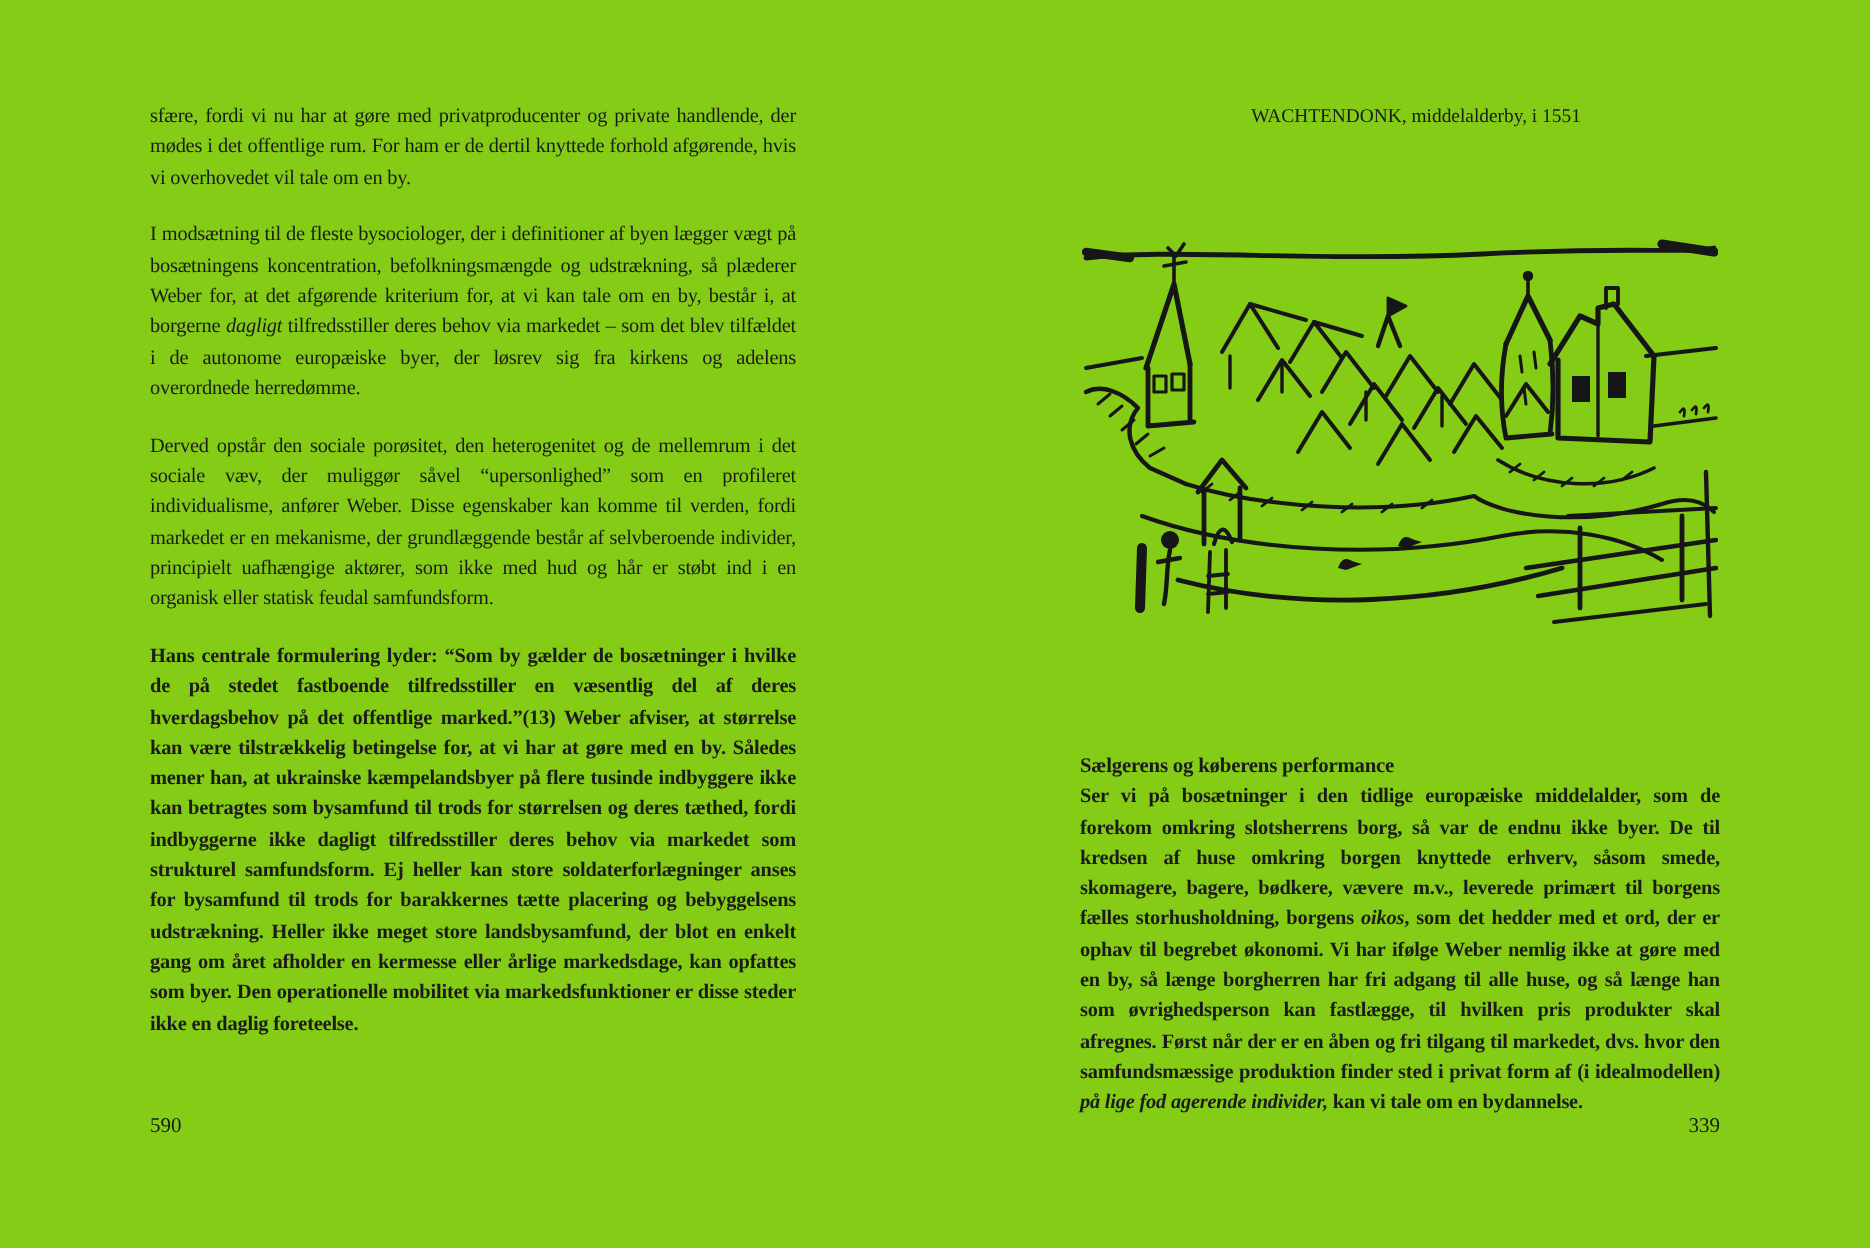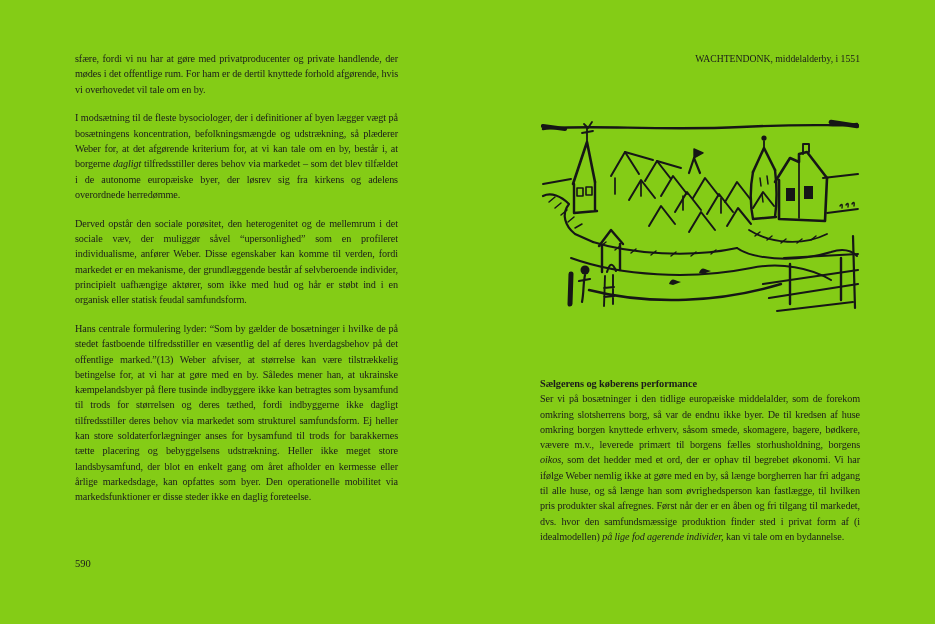--- a/index.html
+++ b/index.html
@@ -4,24 +4,24 @@
 <style>
   html,body{margin:0;padding:0;background:#ffffff;}
   .spread{
     position:relative;width:935px;height:624px;background:#84cc16;
     font-family:"Liberation Serif","DejaVu Serif",serif;color:#1b1b1b;overflow:hidden;
   }
   .textcol{position:absolute;text-align:justify;}
   .left-col{left:75px;top:51px;width:323px;font-size:10.2px;line-height:15.3px;letter-spacing:-0.1px;}
   .right-body{left:540px;top:376px;width:320px;font-size:10.2px;line-height:15.3px;letter-spacing:-0.1px;}
   .para{margin:0 0 13.5px 0;}
-  .para:last-child{margin-bottom:0;}
+  .para:last-child{margin-bottom:0;font-weight:bold;}
   .it{font-style:italic;}
   .caption{position:absolute;left:540px;top:52px;width:320px;font-size:9.7px;line-height:13.6px;text-align:justify;}
-  .cap-title{margin:0 0 1px 16px;text-align:right;}
+  .cap-title{margin:0 0 1px 16px;text-align:center;}
   .section-heading{font-size:10.4px;font-weight:bold;margin:0;line-height:15.3px;text-align:left;}
   .illustration{position:absolute;left:541px;top:116px;width:318px;height:198px;}
   .illustration svg{display:block;width:100%;height:100%;}
   .pagenum{position:absolute;font-size:10.5px;line-height:14px;}
   .pagenum-left{left:75px;top:557px;}
   .pagenum-right{left:540px;width:320px;top:557px;text-align:right;}
 </style>
 </head>
 <body>
 
@@ -125,14 +125,15 @@
     </svg>
   </div>
 
   <div class="textcol right-body">
     <h2 class="section-heading">Sælgerens og køberens performance</h2>
     <div>
         <p class="para"><span>Ser vi på bosætninger i den tidlige europæiske middelalder, som de forekom omkring slotsherrens borg, så var de endnu ikke byer. De til kredsen af huse omkring borgen knyttede erhverv, såsom smede, skomagere, bagere, bødkere, vævere m.v., leverede primært til borgens fælles storhusholdning, borgens </span><span class="it">oikos</span><span>, som det hedder med et ord, der er ophav til begrebet økonomi. Vi har ifølge Weber nemlig ikke at gøre med en by, så længe borgherren har fri adgang til alle huse, og så længe han som øvrighedsperson kan fastlægge, til hvilken pris produkter skal afregnes. Først når der er en åben og fri tilgang til markedet, dvs. hvor den samfundsmæssige produktion finder sted i privat form af (i idealmodellen) </span><span class="it">på lige fod agerende individer,</span><span> kan vi tale om en bydannelse.</span></p>
       </div>
   </div>
 
+  <div class="pagenum pagenum-right">339</div>
 
 </div>
 
 </body></html>

